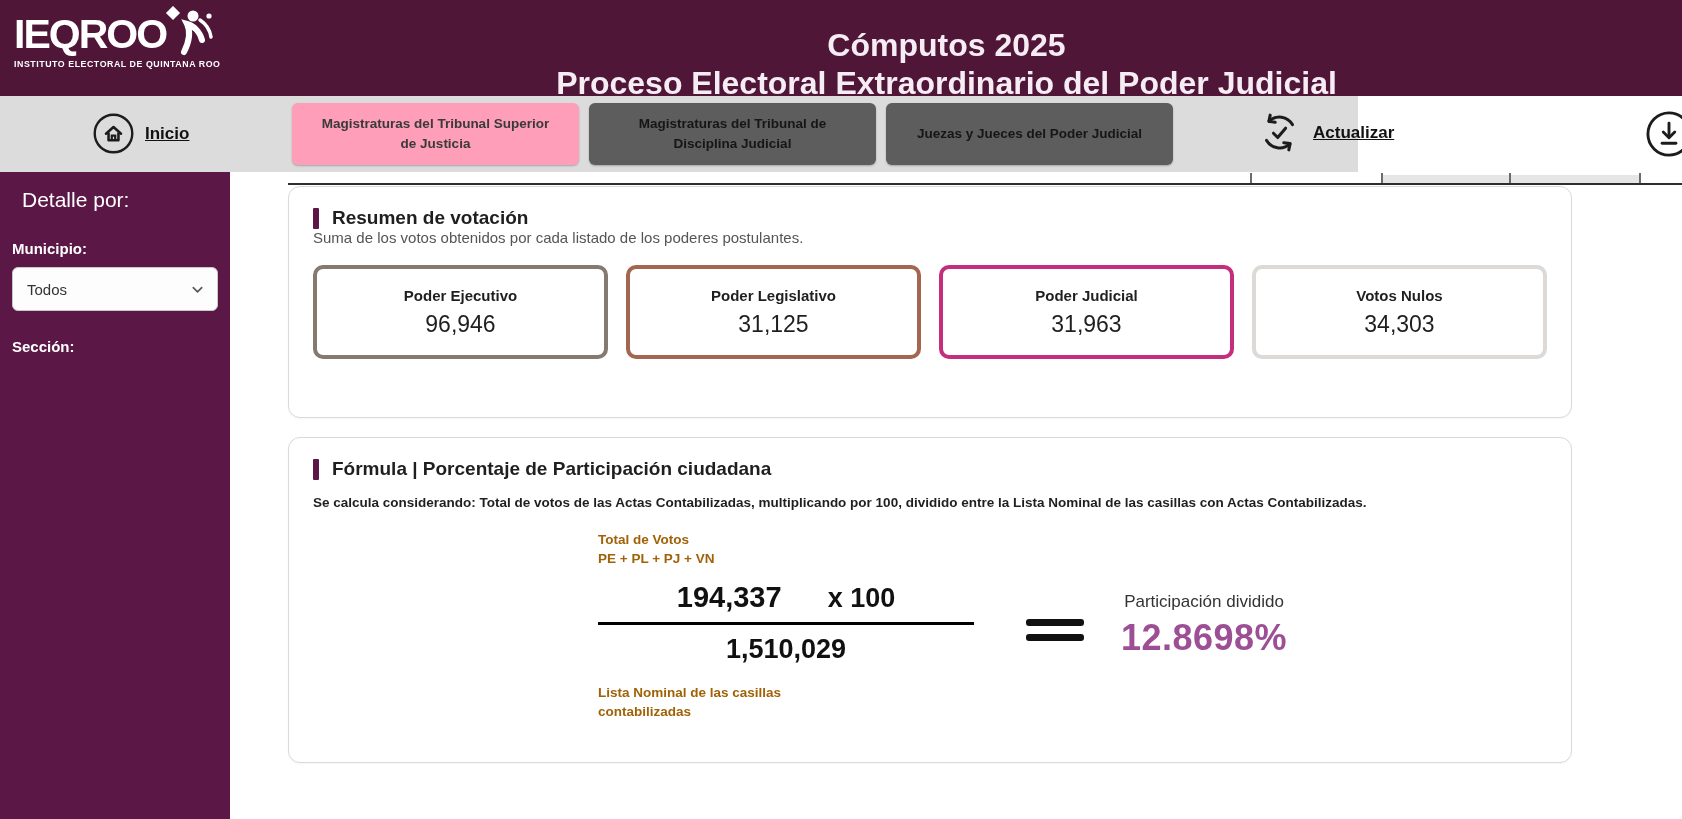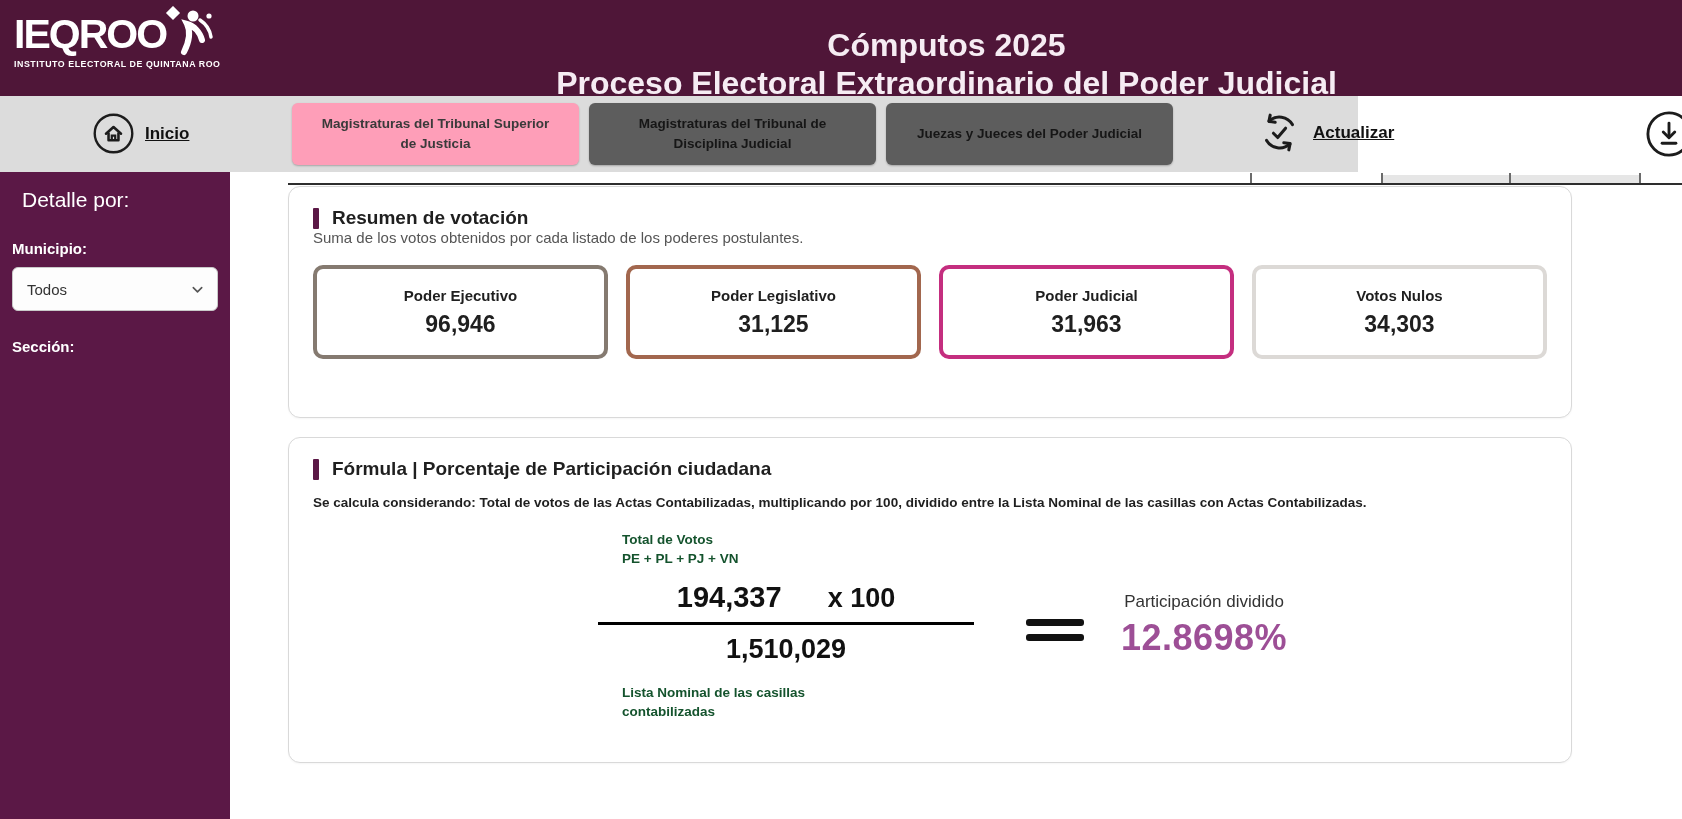--- a/index.html
+++ b/index.html
@@ -57,26 +57,26 @@
   .card-title-row{display:flex;align-items:center;gap:13px;}
   .accent-bar{width:6px;height:21px;border-radius:1px;}
   .card-title{font-size:19px;font-weight:700;color:#1f1f1f;}
   .card-subtitle{font-size:15px;color:#555;}
   .card-subtitle-bold{font-size:13.5px;font-weight:700;color:#1f1f1f;margin-top:15px;}
 
   .vote-cards{display:flex;gap:18px;margin-top:19px;}
   .vote-card{flex:1;height:86px;border:4px solid #999;border-radius:10px;background:#fff;
         display:flex;flex-direction:column;align-items:center;justify-content:center;}
   .vote-card-label{font-size:15px;font-weight:700;color:#1f1f1f;}
-  .vote-card-value{font-size:23px;font-weight:700;color:#1f1f1f;margin-top:7px;}
+  .vote-card-value{font-size:23px;font-weight:400;color:#1f1f1f;margin-top:7px;}
 
   
   .formula-row{display:flex;align-items:flex-start;margin-left:285px;margin-top:20px;}
   .fraction{width:376px;}
-  .frac-small{font-size:13.5px;font-weight:700;color:#14532d;line-height:19px;margin-left:24px;}
+  .frac-small{font-size:13.5px;font-weight:700;color:#a16207;line-height:19px;}
   .numerator-row{display:flex;justify-content:center;align-items:flex-end;gap:46px;margin-top:13px;}
   .num-value{font-size:29px;font-weight:700;color:#111;}
   .num-mult{font-size:27px;font-weight:700;color:#111;}
   .frac-line{border-top:3.5px solid #000;margin-top:8px;}
   .denom-value{text-align:center;font-size:27px;font-weight:600;color:#111;margin-top:9px;}
   .denom-label{margin-top:18px;width:210px;}
   .equals{margin-left:52px;margin-top:89px;display:flex;flex-direction:column;gap:8px;}
   .equals span{display:block;width:58px;height:7px;background:#111;border-radius:3px;}
   .result{margin-left:24px;margin-top:62px;width:192px;text-align:center;}
   .result-label{font-size:17px;color:#333;}

